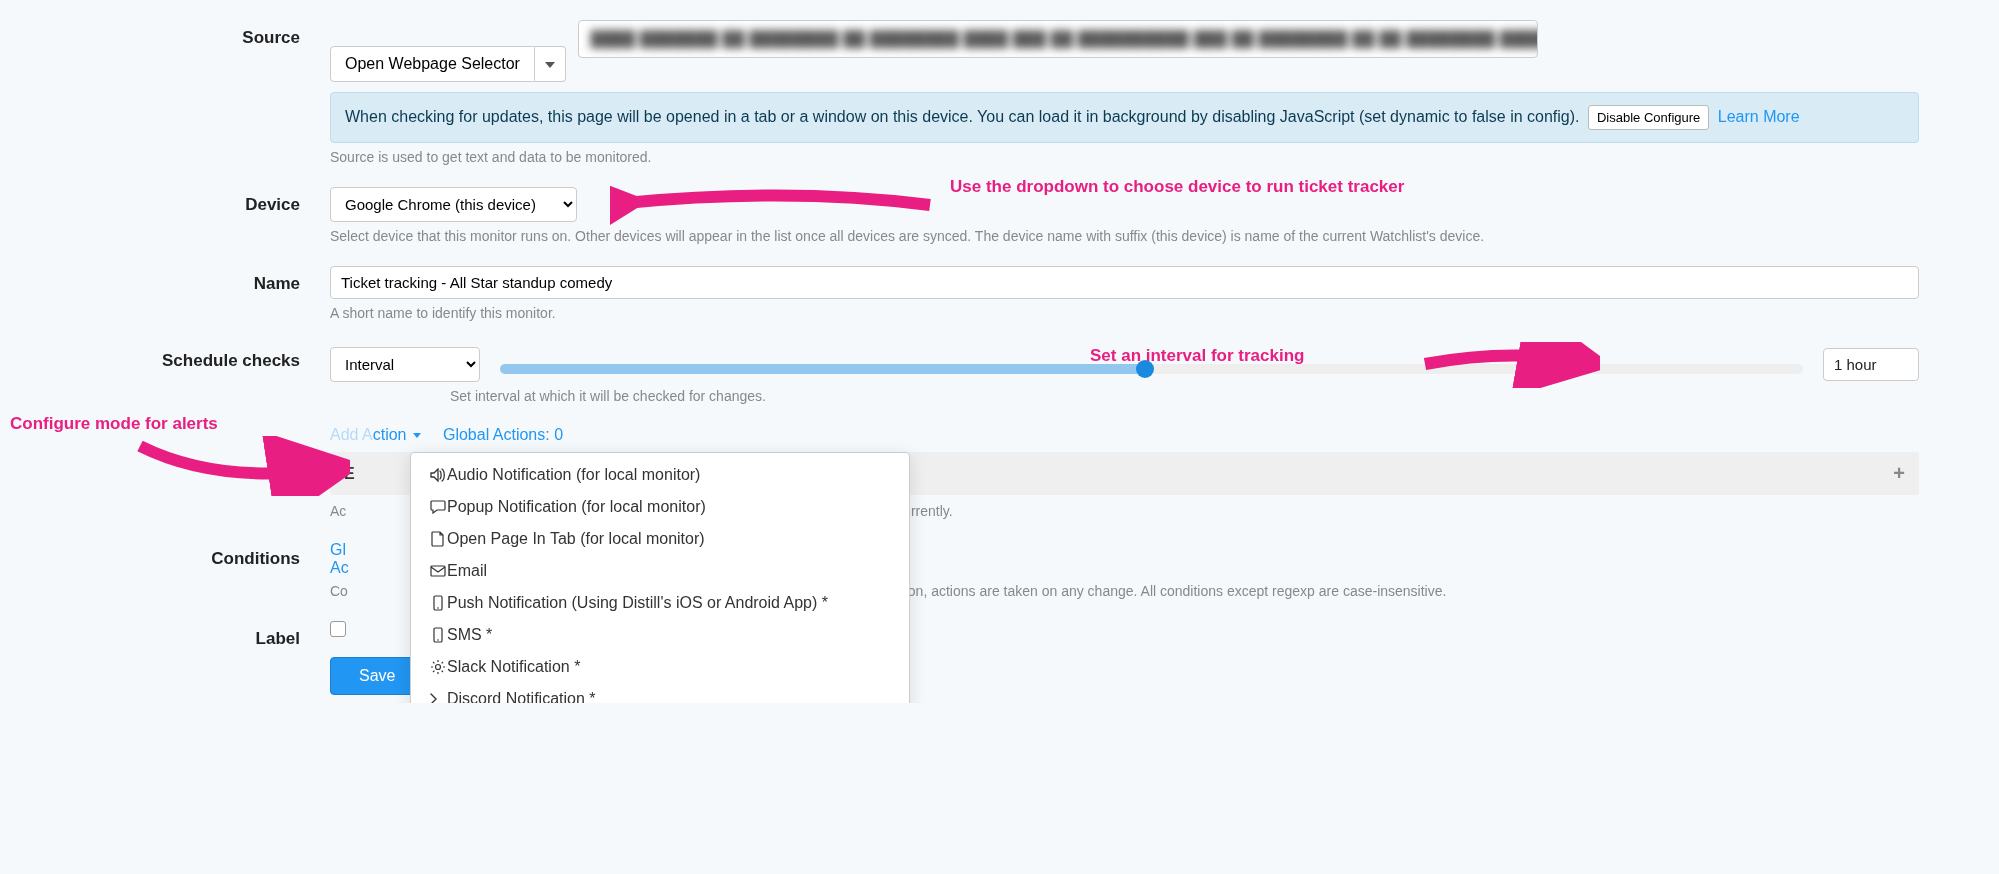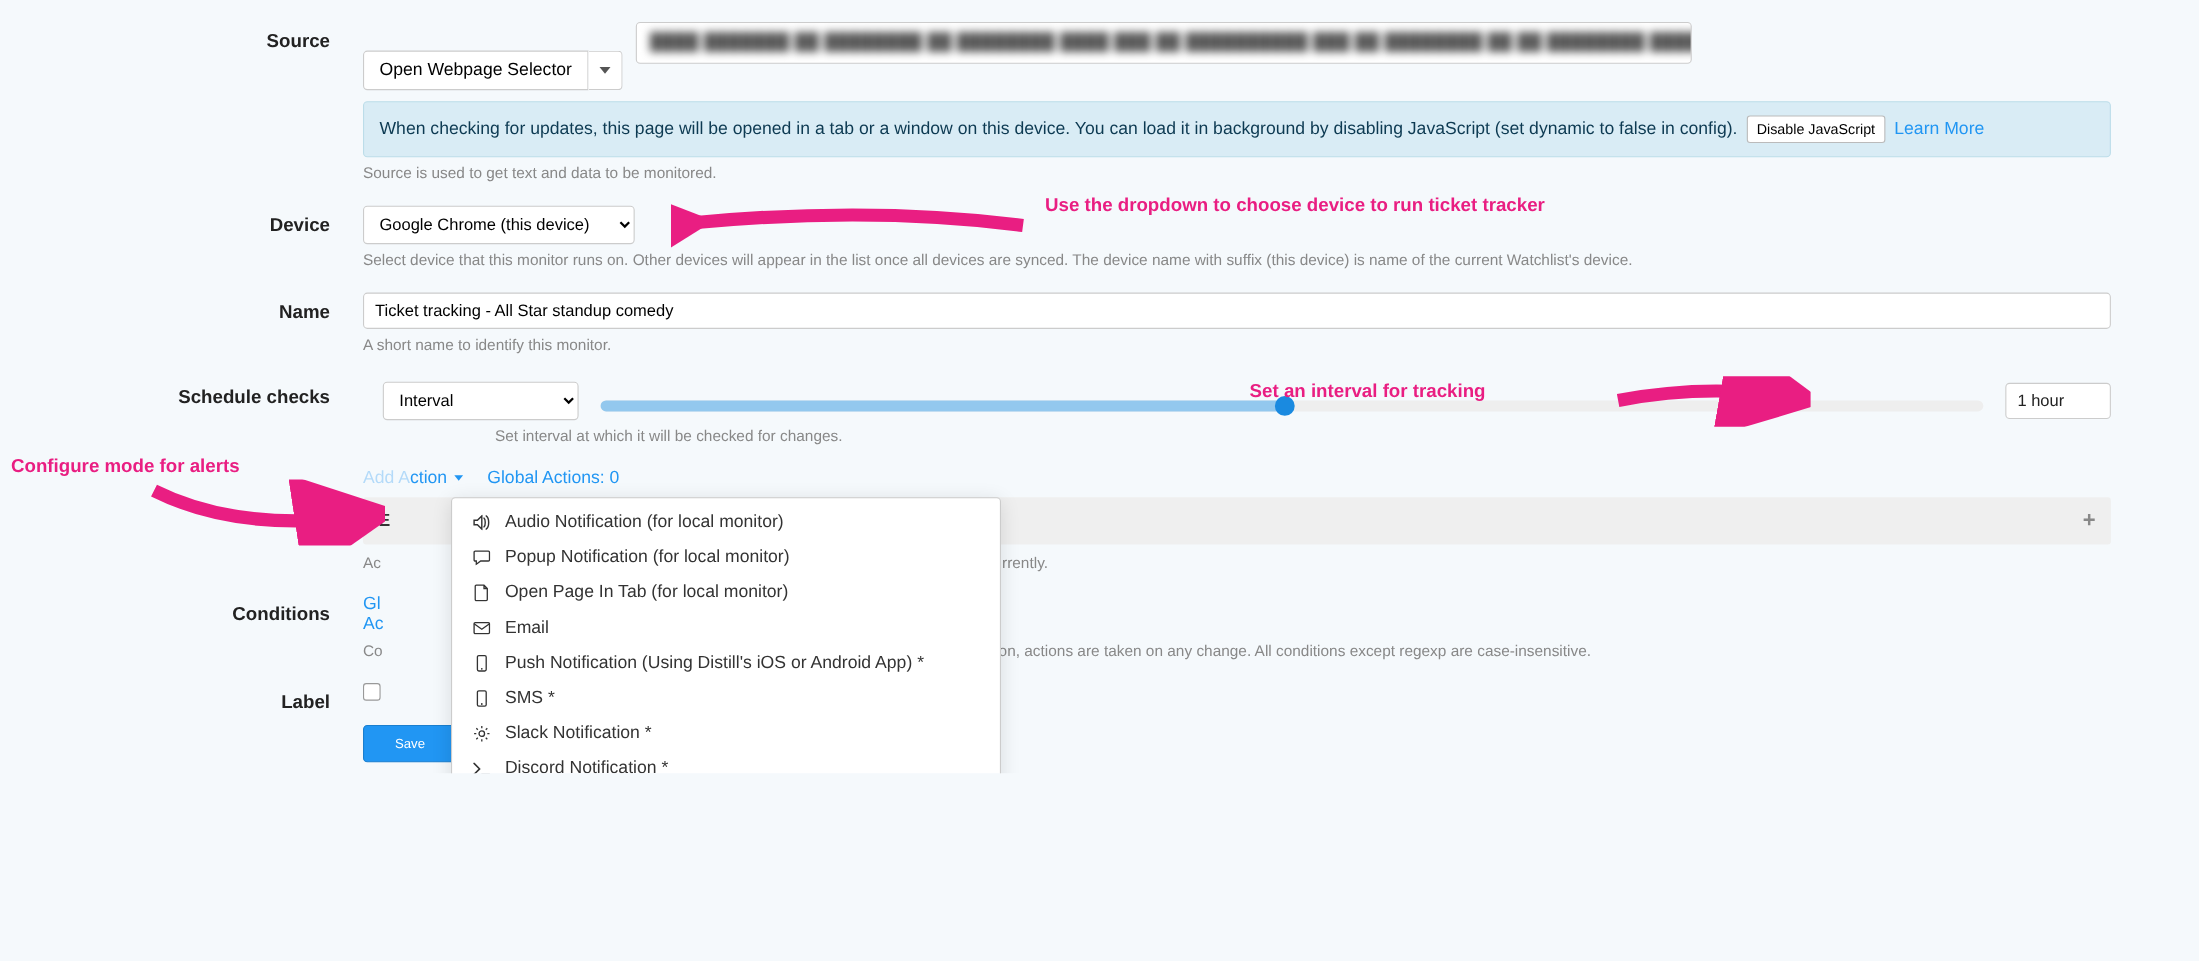--- a/index.html
+++ b/index.html
@@ -101,21 +101,21 @@
   }
   select, input[type=text] {
     border: 1px solid #ccc;
     border-radius: 4px;
     padding: 7px 10px;
     font-size: 15px;
     background: #fff;
   }
   .device-select { width: 247px; }
   .name-input { width: 100%; }
-  .schedule-select { width: 178px; margin-left: 18px; }
+  .schedule-select { width: 150px; }
   .slider-wrap {
     display: flex;
     align-items: center;
     gap: 20px;
     margin-top: 4px;
   }
   .slider-track-wrap { flex: 1; position: relative; }
   .slider-track {
     position: relative;
     height: 10px;
@@ -199,21 +199,20 @@
     z-index: 50;
     padding: 6px 0;
   }
   .dropdown-item {
     padding: 7px 18px;
     cursor: pointer;
     font-size: 16px;
     color: #333;
     display: flex;
     align-items: center;
-    gap: 12px;
   }
   .dropdown-note {
     padding: 10px 18px 6px 18px;
     color: #888;
     font-size: 15px;
   }
   .icon-slot {
     width: 18px;
     display: inline-flex;
     justify-content: center;
@@ -225,21 +224,21 @@
     border-radius: 3px;
     background: #fff;
     display: inline-block;
   }
   .save-btn {
     background: #2196f3;
     border: 1px solid #1a7fcf;
     color: #fff;
     padding: 9px 28px;
     border-radius: 4px;
-    font-size: 12px;
+    font-size: 16px;
     margin-right: 12px;
     cursor: pointer;
   }
   .cancel-btn {
     background: #fff;
     border: 1px solid #ccc;
     padding: 9px 22px;
     border-radius: 4px;
     font-size: 16px;
     cursor: pointer;
@@ -267,21 +266,21 @@
         <button class="btn btn-left">Open Webpage Selector</button>
         <button class="btn btn-right"><span class="caret-down"></span></button>
       </span>
       <span class="long-input-blurred">
         <span class="blurred-text">████ ███████ ██ ████████ ██ ████████ ████ ███ ██ ██████████ ███ ██ ████████ ██ ██ ████████ ███████ █ ██████ ██ ███ ████</span>
       </span>
     </div>
     <div class="info-banner">
       <div class="info-banner-text">
         <span>When checking for updates, this page will be opened in a tab or a window on this device. You can load it in background by disabling JavaScript (set dynamic to false in config).</span>
-        <button class="disable-js-btn">Disable JavaScript</button>
+        <button class="disable-js-btn">Disable Configure</button>
         <a>Learn More</a>
       </div>
     </div>
     <div class="help-text">Source is used to get text and data to be monitored.</div>
   </div>
 </div>
 
 <div class="row rel">
   <div class="label-col">Device</div>
   <div class="content-col rel">

